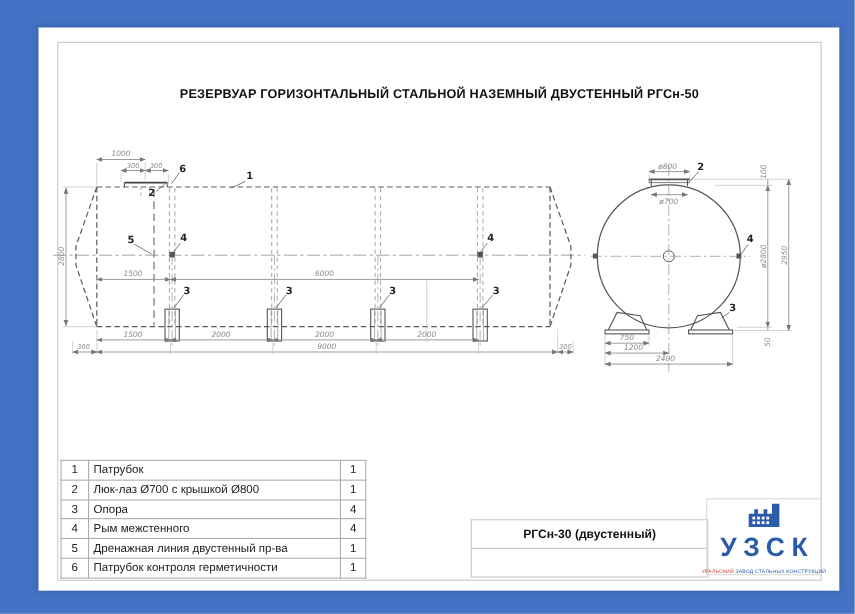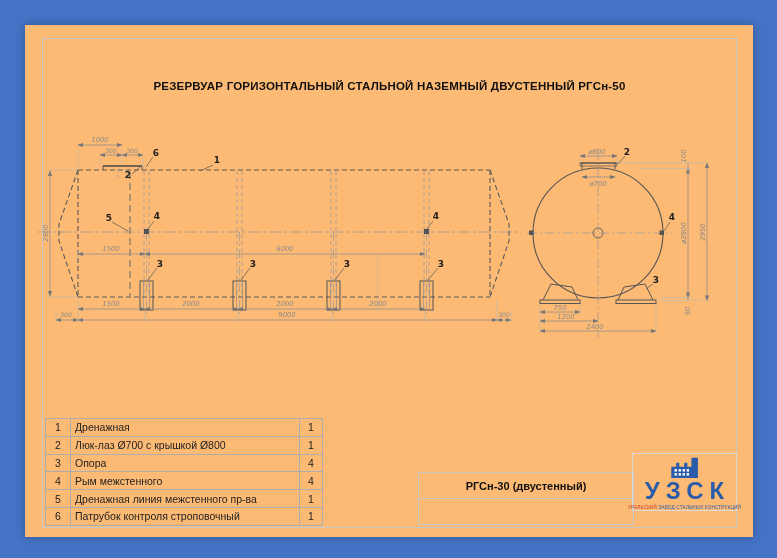--- a/index.html
+++ b/index.html
@@ -2,22 +2,22 @@
 <html><head>
 <meta charset="utf-8">
 <style>
   html,body{margin:0;padding:0;}
   body{
     width:777px;height:558px;position:relative;overflow:hidden;
     background:#4472c4;
     font-family:"Liberation Sans",sans-serif;
   }
   .paper{
-    position:absolute;left:25px;top:25px;width:728px;height:512px;
-    background:#fdba74;box-shadow:0 0 8px rgba(0,0,0,.25);
+    position:absolute;left:35px;top:25px;width:728px;height:512px;
+    background:#ffffff;box-shadow:0 0 8px rgba(0,0,0,.25);
   }
   .frame{
     position:absolute;left:17px;top:13px;width:693px;height:488px;
     border:1px solid #c9c9c9;
   }
   .sheet-title{
     position:absolute;left:17px;top:55px;width:695px;
     text-align:center;font-size:11.5px;font-weight:bold;color:#111;
     letter-spacing:.2px;
   }
@@ -37,22 +37,22 @@
   }
   .tblock .row1{
     height:25px;border-bottom:1px solid #c9c9c9;display:flex;align-items:center;justify-content:center;
     font-size:11px;font-weight:bold;color:#111;
   }
   .tblock .row2{
     height:25px;display:flex;align-items:center;justify-content:center;
     font-size:10.5px;color:#222;
   }
   .logo{
-    position:absolute;left:607px;top:428px;width:105px;height:58px;
-    border:1px solid #d9d9d9;display:flex;flex-direction:column;align-items:center;justify-content:flex-start;
+    position:absolute;left:607px;top:428px;width:105px;height:70px;
+    border:1px solid #d9d9d9;display:flex;flex-direction:column;align-items:center;justify-content:space-between;
     padding-top:3px;box-sizing:border-box;
   }
   .logo .acronym{
     font-size:24px;font-weight:bold;color:#2a5caa;letter-spacing:6px;line-height:1;
     margin-top:1px;text-indent:6px;
   }
   .logo .tagline{
     font-size:4.6px;letter-spacing:.2px;white-space:nowrap;margin-top:2px;color:#2a5caa;
   }
   .logo .tagline .red{color:#c23b2e;}
@@ -236,46 +236,46 @@
 
   <table class="parts">
     <colgroup>
         <col style="width:25px">
         <col style="width:229px">
         <col style="width:23px">
       </colgroup>
     <tbody>
       <tr>
         <td class="c">1</td>
-        <td>Дренажная</td>
+        <td>Патрубок</td>
         <td class="c">1</td>
       </tr>
       <tr>
         <td class="c">2</td>
         <td>Люк-лаз Ø700 с крышкой Ø800</td>
         <td class="c">1</td>
       </tr>
       <tr>
         <td class="c">3</td>
         <td>Опора</td>
         <td class="c">4</td>
       </tr>
       <tr>
         <td class="c">4</td>
         <td>Рым межстенного</td>
         <td class="c">4</td>
       </tr>
       <tr>
         <td class="c">5</td>
-        <td>Дренажная линия межстенного пр-ва</td>
+        <td>Дренажная линия двустенный пр-ва</td>
         <td class="c">1</td>
       </tr>
       <tr>
         <td class="c">6</td>
-        <td>Патрубок контроля строповочный</td>
+        <td>Патрубок контроля герметичности</td>
         <td class="c">1</td>
       </tr>
     </tbody>
   </table>
 
   <div class="tblock">
     <div class="row1">РГСн-30 (двустенный)</div>
   </div>
 
   <div class="logo">

